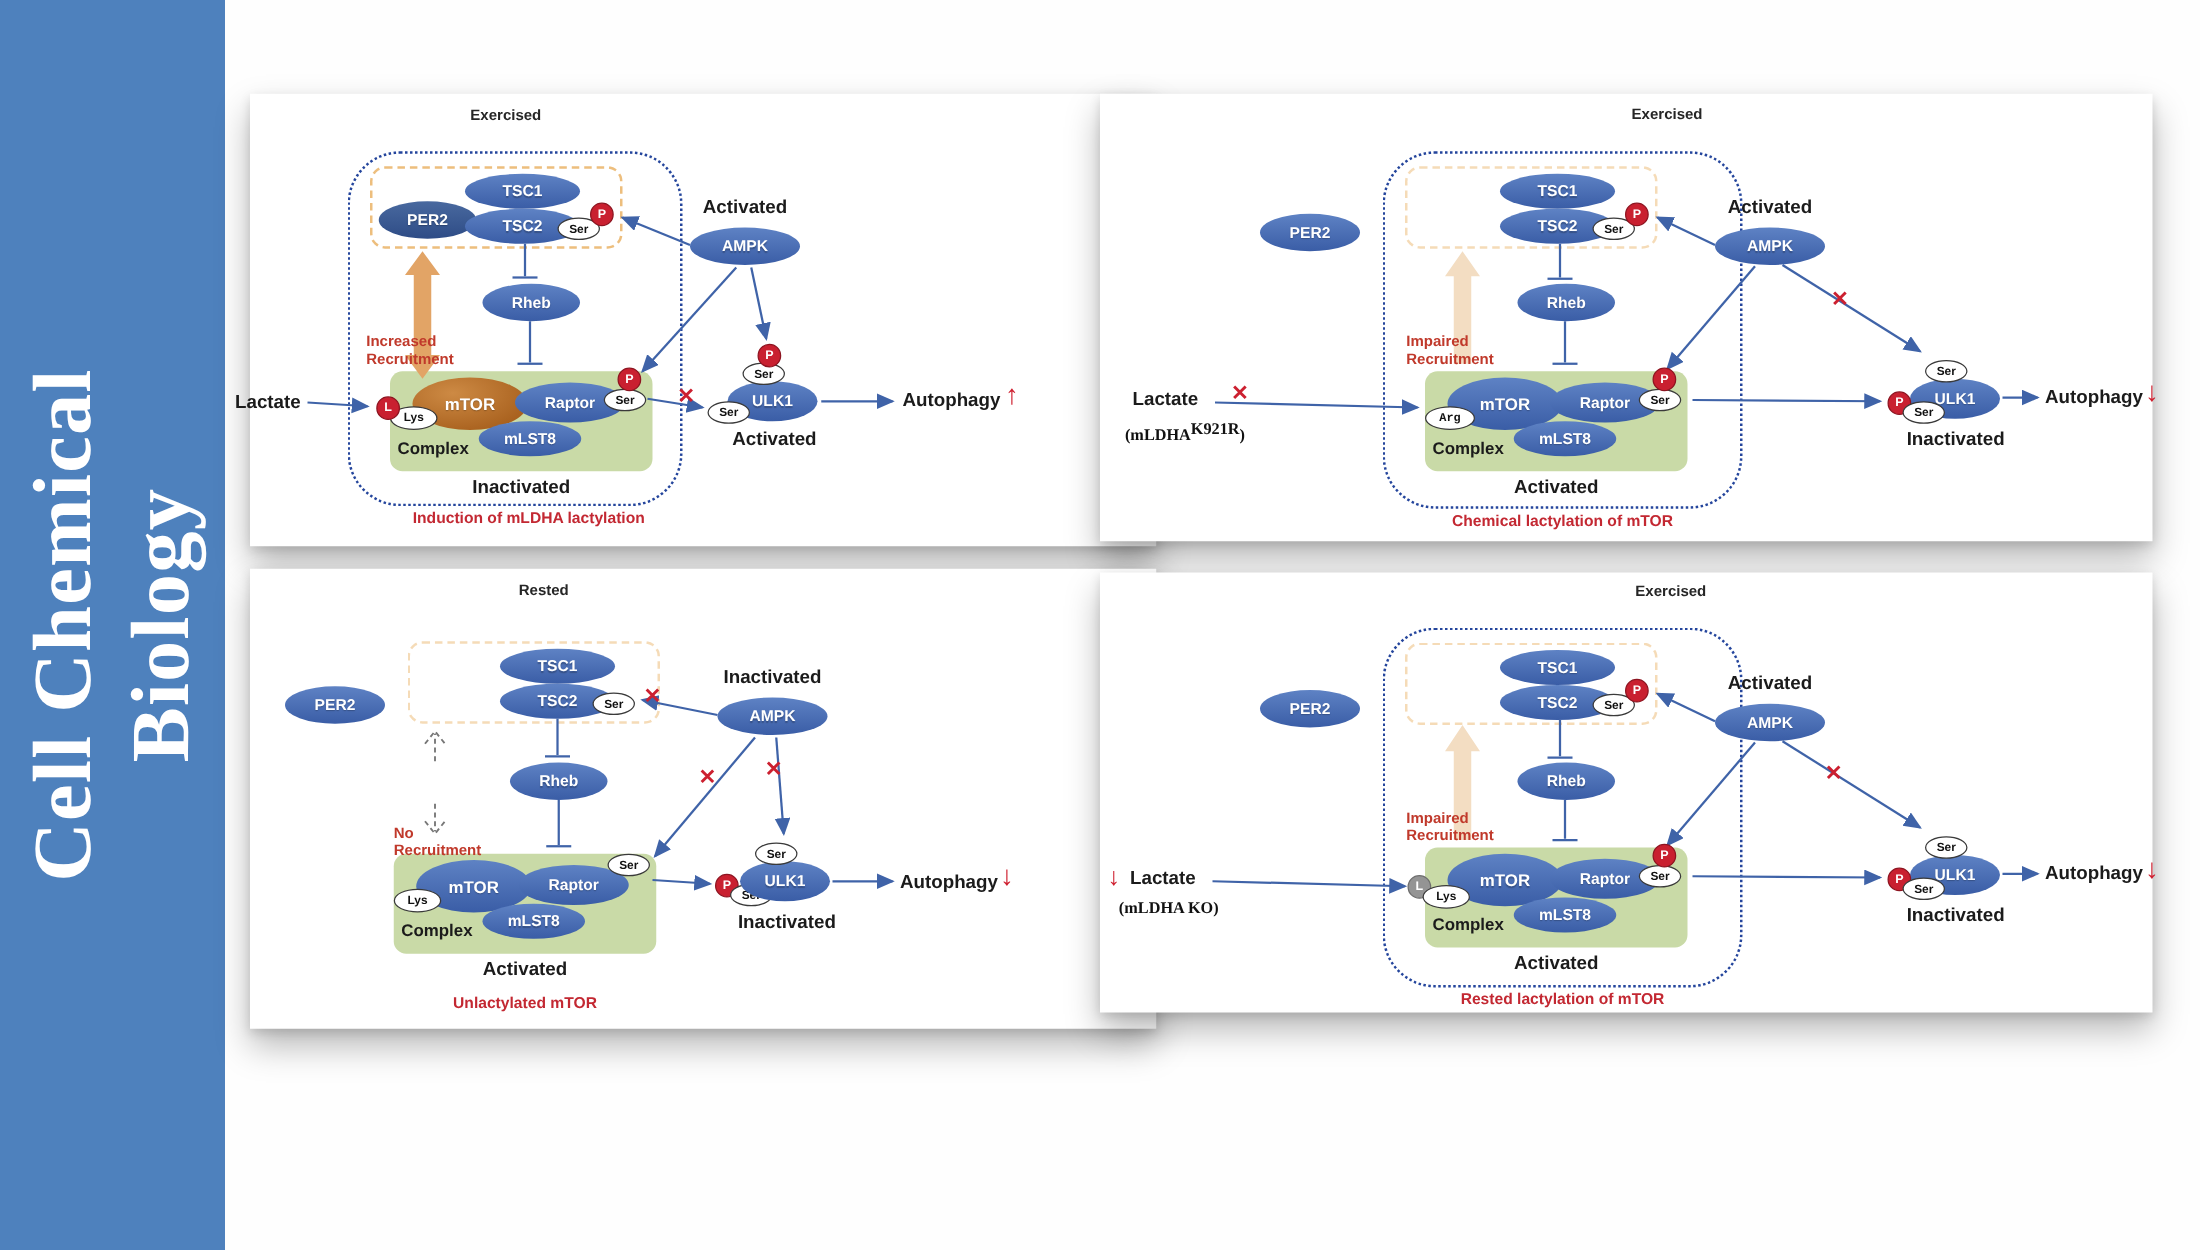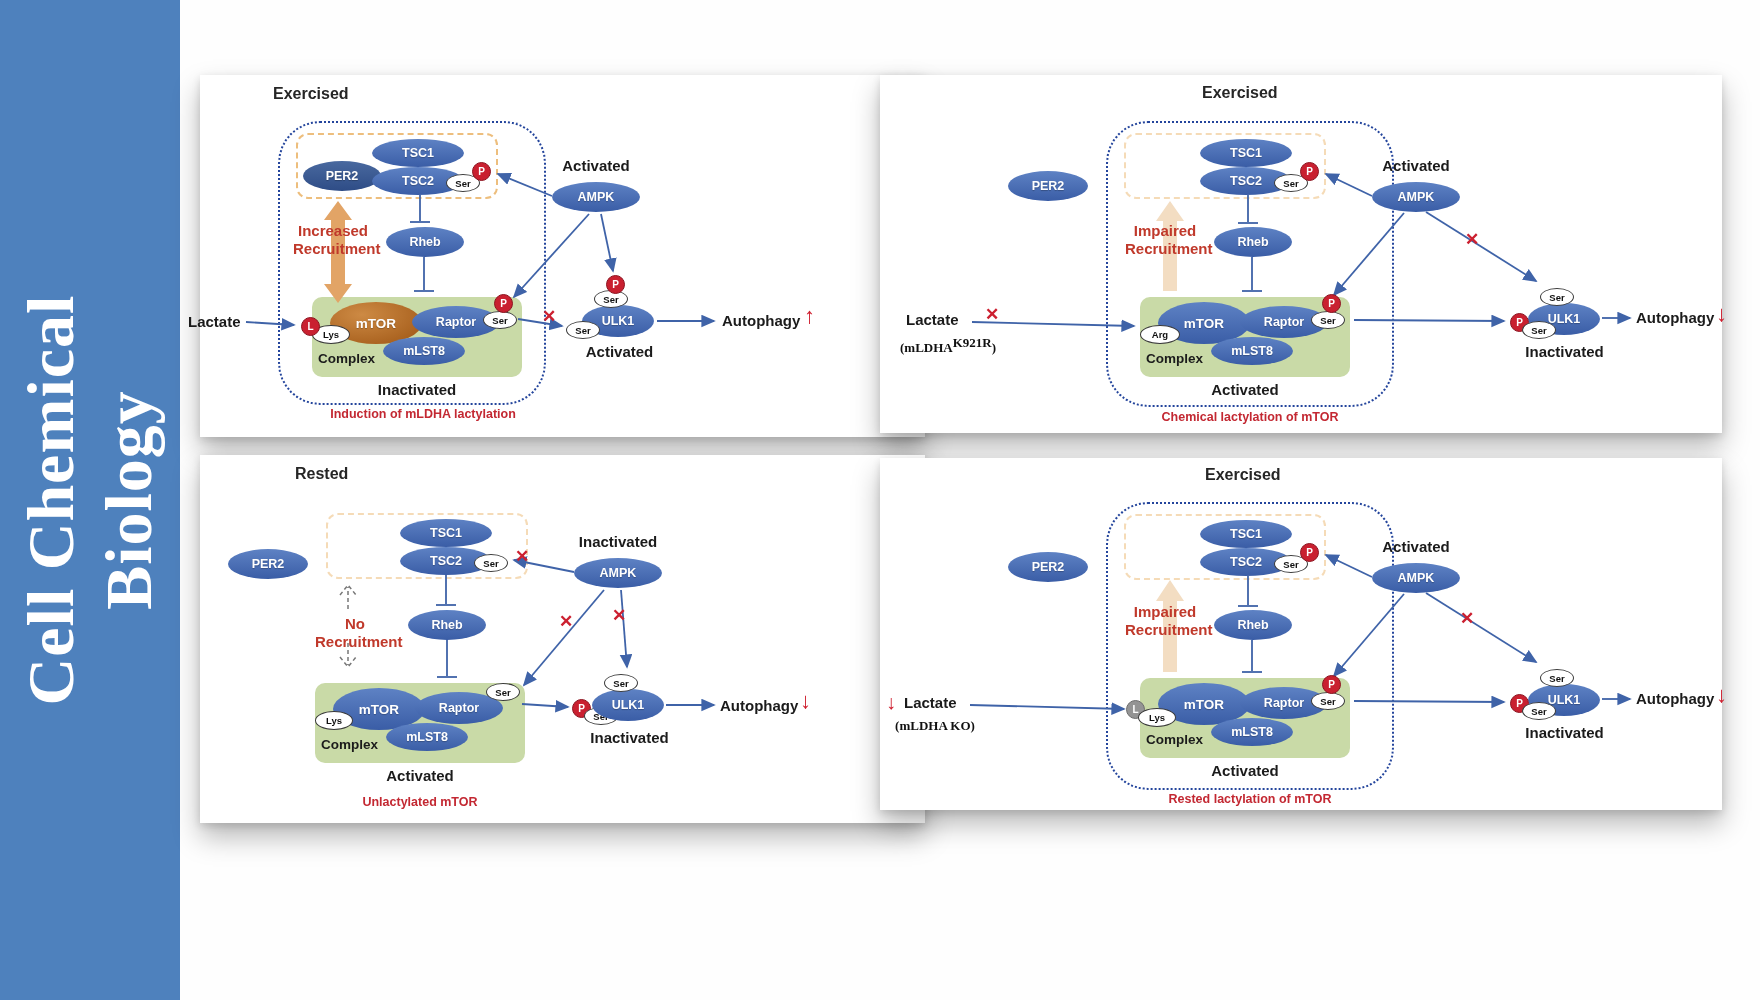--- a/index.html
+++ b/index.html
@@ -27,25 +27,25 @@
   .oval.brown{background:radial-gradient(ellipse at 35% 30%,#cd8a44,#9e5513);}
   .oval.big{font-size:13.5px;}
 
   .badge{position:absolute;background:#ffffff;border:1.6px solid #3a3a3a;border-radius:50%;
     color:#111;font-weight:bold;font-size:9.5px;display:flex;align-items:center;justify-content:center;}
   .pcircle{position:absolute;background:#c92030;border:1px solid #8d1420;border-radius:50%;
     color:#fff;font-weight:bold;font-size:10px;display:flex;align-items:center;justify-content:center;}
   .pcircle.gray{background:#949494;border-color:#6d6d6d;}
 
   .lbl{position:absolute;color:#1b1b1b;font-weight:bold;}
-  .title{font-size:16px;text-align:left;color:#262626;}
+  .title{font-size:12px;text-align:right;color:#262626;}
   .state{font-size:15px;text-align:center;}
   .side-label{font-size:15px;}
   .serif-note{position:absolute;font-family:"Liberation Serif",serif;font-weight:bold;font-size:13px;color:#111;text-align:center;}
-  .red-note{position:absolute;color:#c0392b;font-weight:bold;font-size:15px;text-align:center;line-height:1.18;}
+  .red-note{position:absolute;color:#c0392b;font-weight:bold;font-size:12px;line-height:1.18;margin-top:44px;}
   .caption{position:absolute;color:#c32832;font-weight:bold;font-size:12.5px;text-align:center;}
   .xmark{position:absolute;width:18px;height:18px;color:#cc2030;font-weight:900;font-size:17px;line-height:18px;text-align:center;}
   .auto-arrow{position:absolute;color:#cf2030;font-weight:900;font-size:22px;line-height:22px;}
   .lac-arrow{position:absolute;color:#cf2030;font-weight:900;font-size:20px;line-height:20px;}
   svg.wires{position:absolute;left:0;top:0;pointer-events:none;}
   svg.wires line, svg.wires path.wire{stroke:#3f63a8;stroke-width:1.8;fill:none;}
   svg.wires path.dashedwire{stroke:#777;stroke-width:1.5;fill:none;stroke-dasharray:4 3;}
 </style>
 </head>
 <body>
@@ -166,21 +166,21 @@
     <div class="red-note" style="left:245px;top:147px;width:80px;">
       <div>Impaired</div>
       <div>Recruitment</div>
     </div>
 
     <div class="oval" style="left:334px;top:152px;width:78px;height:30px;">Rheb</div>
 
     <div class="oval big" style="left:278px;top:227px;width:92px;height:42px;">mTOR</div>
     <div class="oval" style="left:360px;top:231px;width:88px;height:32px;">Raptor</div>
     <div class="oval" style="left:331px;top:262px;width:82px;height:28px;">mLST8</div>
-    <div class="badge" style="left:260px;top:250px;width:40px;height:19px;">Arg</div>
+    <div class="badge" style="left:260px;top:250px;width:40px;height:19px;font-family:Liberation Mono, monospace;">Arg</div>
     <div class="badge" style="left:431px;top:236px;width:34px;height:18px;">Ser</div>
     <div class="pcircle" style="left:442px;top:219px;width:19px;height:19px;">P</div>
 
     <div class="lbl" style="left:266px;top:276px;font-size:13.5px;">Complex</div>
     <div class="lbl state" style="left:300px;top:306px;width:130px;">Activated</div>
 
     <div class="lbl side-label" style="left:26px;top:236px;">Lactate</div>
     <div class="serif-note" style="left:8px;top:260px;width:120px;">
       <span>(mLDHA</span><sup style="font-size:13px;text-align:right;">K921R</sup><span>)</span>
     </div>

